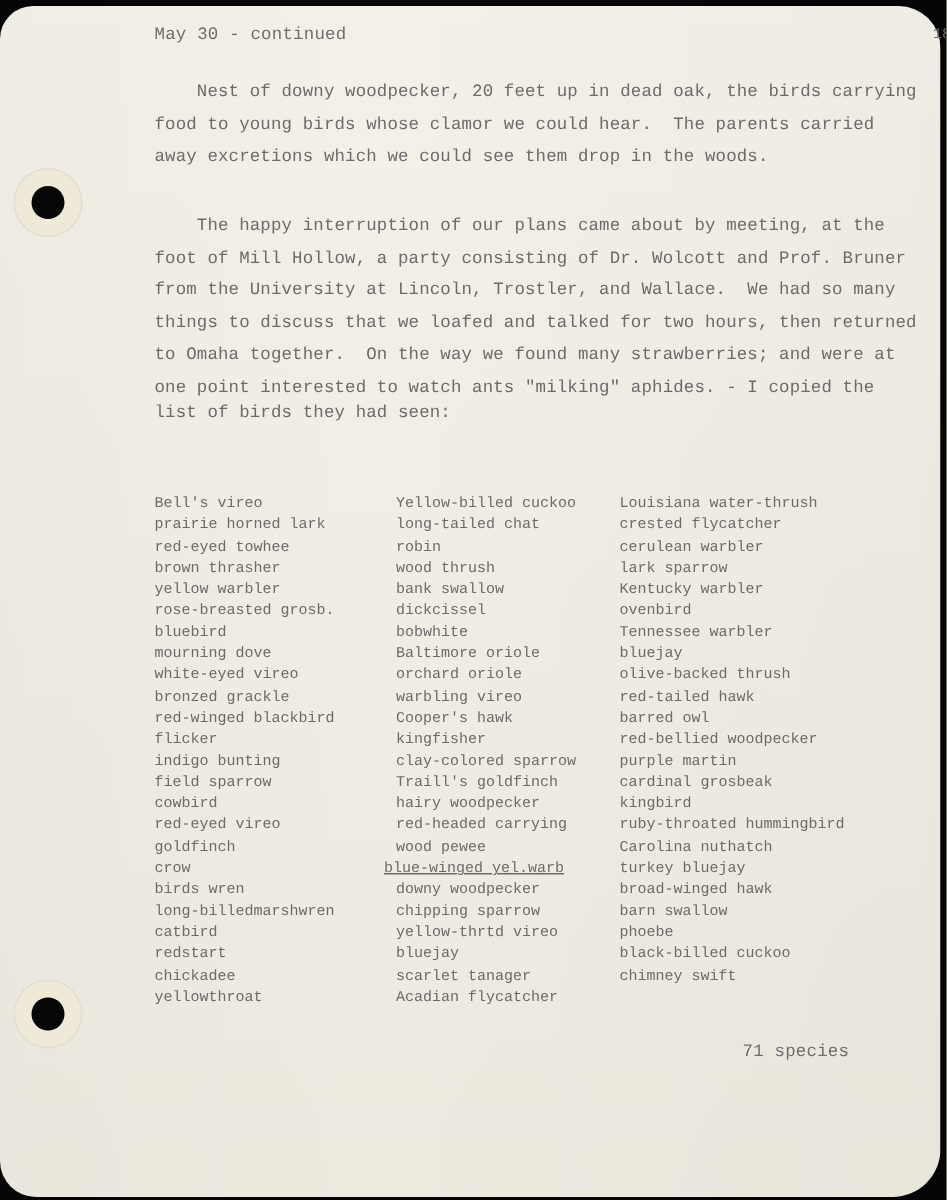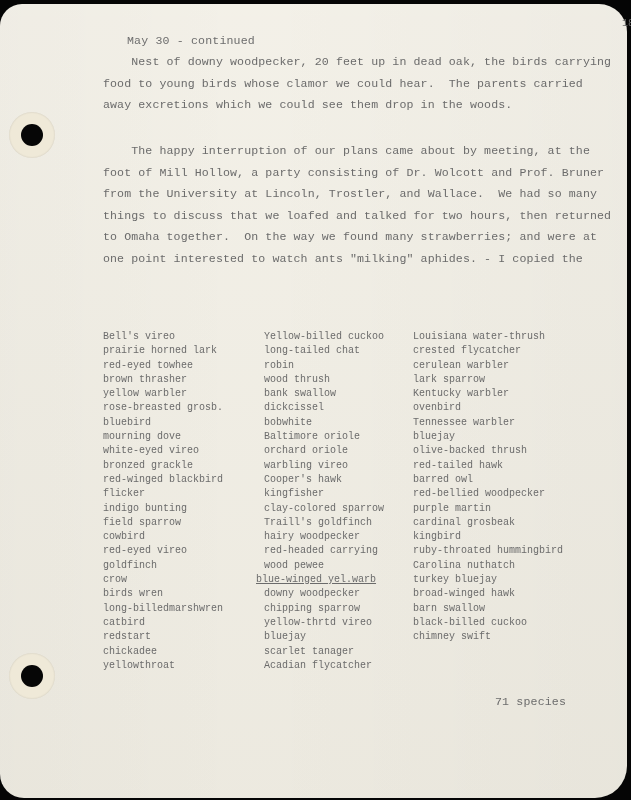--- a/index.html
+++ b/index.html
@@ -18,21 +18,21 @@
   .hole-ring {
     position: absolute; width: 46px; height: 46px; border-radius: 50%;
     background: #efe9d8; box-shadow: 0 0 2px rgba(0,0,0,0.15) inset;
   }
   .hole {
     position: absolute; left: 12px; top: 12px; width: 22px; height: 22px; border-radius: 50%;
     background: #060606;
   }
   .txt { position: absolute; color: #6d6d6d; font-size: 11.6px; white-space: pre; letter-spacing: 0.15px; }
   .page-num { position: absolute; left: 589px; top: 14px; color: #6d6d6d; font-size: 10px; margin-left: 33px; }
-  .heading { left: 103px; top: 30px; margin-left: 24px; }
+  .heading { left: 103px; top: 13px; }
   .para { position: absolute; left: 103px; width: 500px; color: #6b6b6b; font-size: 11.6px; }
   .para .line { display: block; height: 21.5px; line-height: 21.5px; white-space: pre; letter-spacing: 0.1px; }
   .col { position: absolute; top: 326px; color: #6b6b6b; font-size: 10px; }
   .col .row { display: block; height: 14.3px; line-height: 14.3px; white-space: pre; }
   .total { left: 495px; top: 691px; }
 </style>
 </head>
 <body>
 
 <div class="page">
@@ -52,20 +52,21 @@
     <span class="line">away excretions which we could see them drop in the woods.</span>
   </div>
 
   <div class="para" style="top:136px;">
     <span class="line">    The happy interruption of our plans came about by meeting, at the</span>
     <span class="line">foot of Mill Hollow, a party consisting of Dr. Wolcott and Prof. Bruner</span>
     <span class="line">from the University at Lincoln, Trostler, and Wallace.  We had so many</span>
     <span class="line">things to discuss that we loafed and talked for two hours, then returned</span>
     <span class="line">to Omaha together.  On the way we found many strawberries; and were at</span>
     <span class="line">one point interested to watch ants "milking" aphides. - I copied the</span>
+    <span class="line" style="height:14px; line-height:14px;">list of birds they had seen:</span>
   </div>
 
   <div class="col" id="col0" style="left:103px;">
       <span class="row">Bell's vireo</span>
       <span class="row">prairie horned lark</span>
       <span class="row">red-eyed towhee</span>
       <span class="row">brown thrasher</span>
       <span class="row">yellow warbler</span>
       <span class="row">rose-breasted grosb.</span>
       <span class="row">bluebird</span>
@@ -127,18 +128,19 @@
       <span class="row">barred owl</span>
       <span class="row">red-bellied woodpecker</span>
       <span class="row">purple martin</span>
       <span class="row">cardinal grosbeak</span>
       <span class="row">kingbird</span>
       <span class="row">ruby-throated hummingbird</span>
       <span class="row">Carolina nuthatch</span>
       <span class="row">turkey bluejay</span>
       <span class="row">broad-winged hawk</span>
       <span class="row">barn swallow</span>
+      <span class="row">phoebe</span>
       <span class="row">black-billed cuckoo</span>
       <span class="row">chimney swift</span>
     </div>
 
   <div class="txt total">71 species</div>
 </div>
 
 </body></html>

